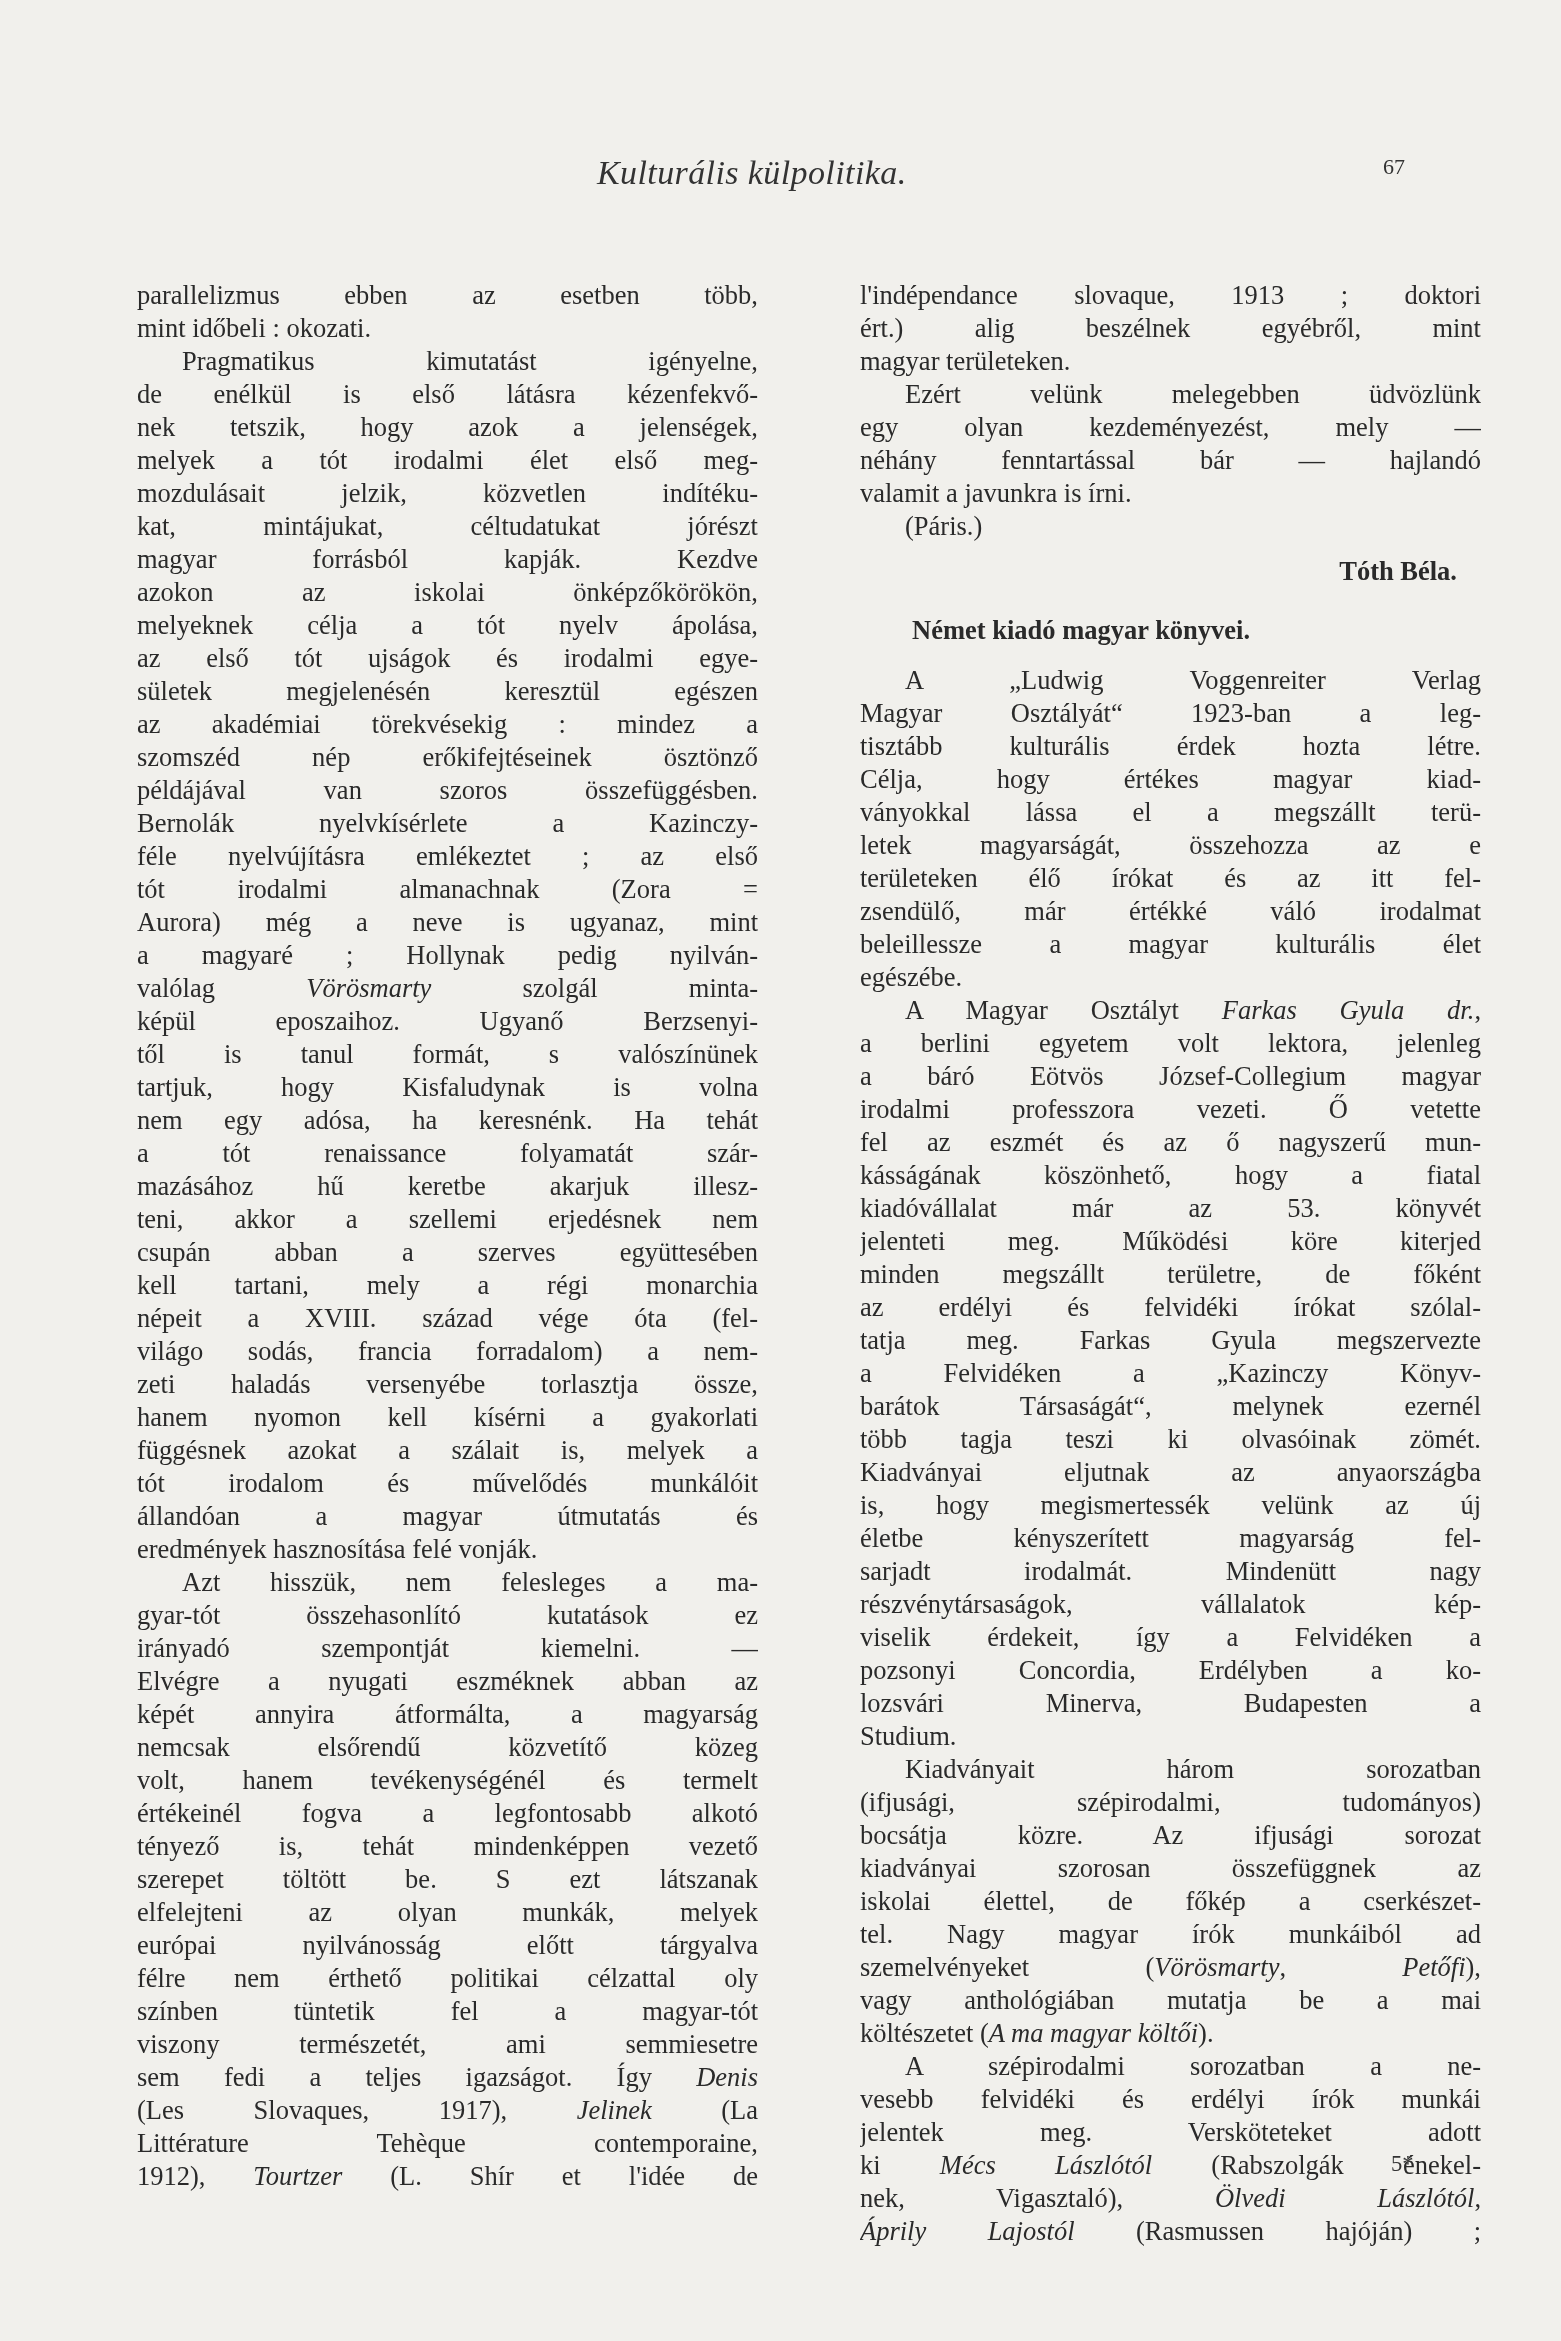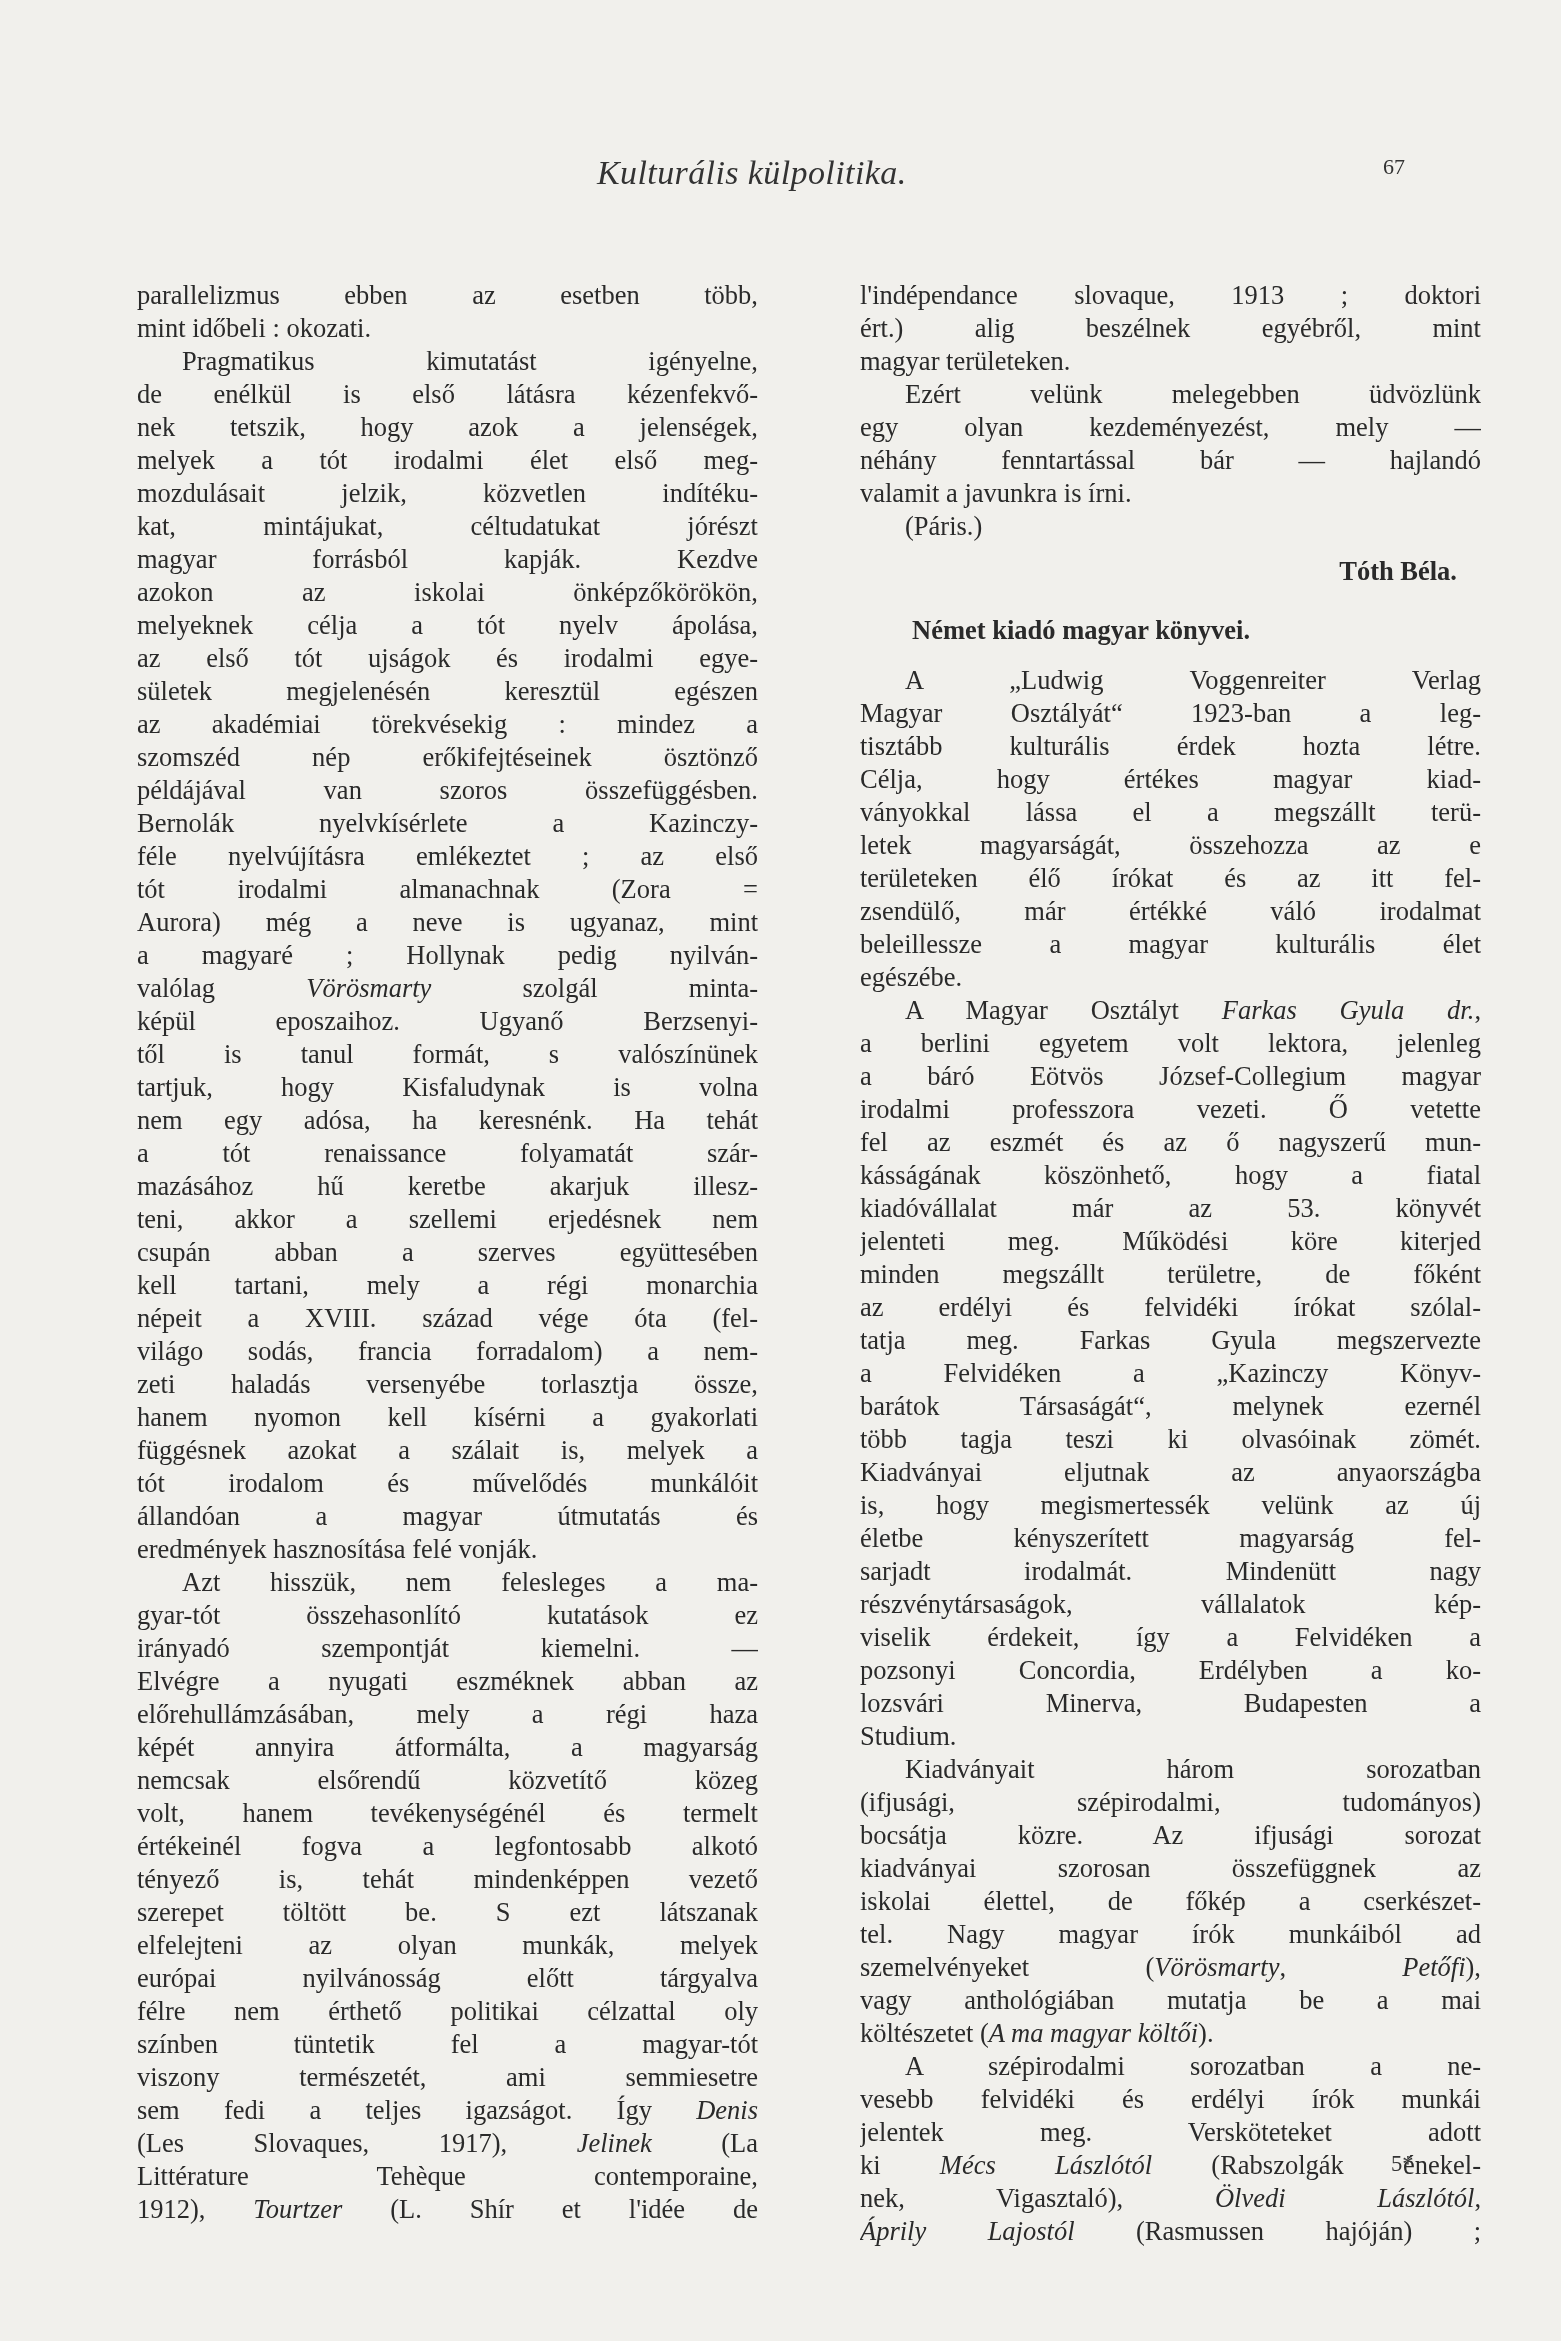--- a/index.html
+++ b/index.html
@@ -91,21 +91,20 @@
     <div class="line">zeti haladás versenyébe torlasztja össze,</div>
     <div class="line">hanem nyomon kell kísérni a gyakorlati</div>
     <div class="line">függésnek azokat a szálait is, melyek a</div>
     <div class="line">tót irodalom és művelődés munkálóit</div>
     <div class="line">állandóan a magyar útmutatás és</div>
     <div class="line last">eredmények hasznosítása felé vonják.</div>
     <div class="line indent">Azt hisszük, nem felesleges a ma-</div>
     <div class="line">gyar-tót összehasonlító kutatások ez</div>
     <div class="line">irányadó szempontját kiemelni. —</div>
     <div class="line">Elvégre a nyugati eszméknek abban az</div>
-    <div class="line">előrehullámzásában, mely a régi haza</div>
     <div class="line">képét annyira átformálta, a magyarság</div>
     <div class="line">nemcsak elsőrendű közvetítő közeg</div>
     <div class="line">volt, hanem tevékenységénél és termelt</div>
     <div class="line">értékeinél fogva a legfontosabb alkotó</div>
     <div class="line">tényező is, tehát mindenképpen vezető</div>
     <div class="line">szerepet töltött be. S ezt látszanak</div>
     <div class="line">elfelejteni az olyan munkák, melyek</div>
     <div class="line">európai nyilvánosság előtt tárgyalva</div>
     <div class="line">félre nem érthető politikai célzattal oly</div>
     <div class="line">színben tüntetik fel a magyar-tót</div>

